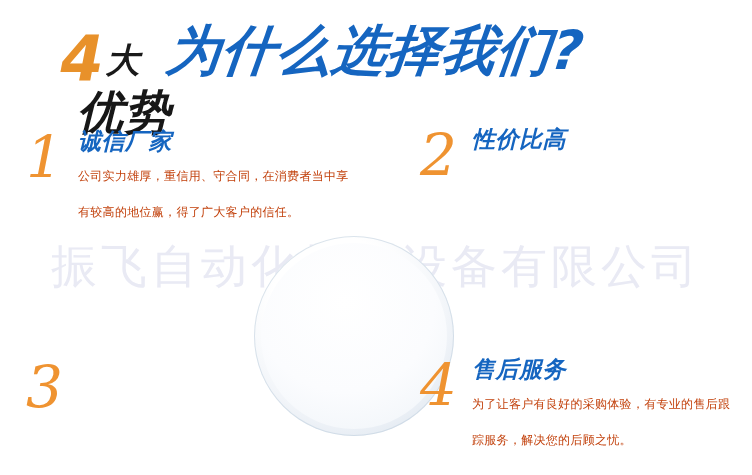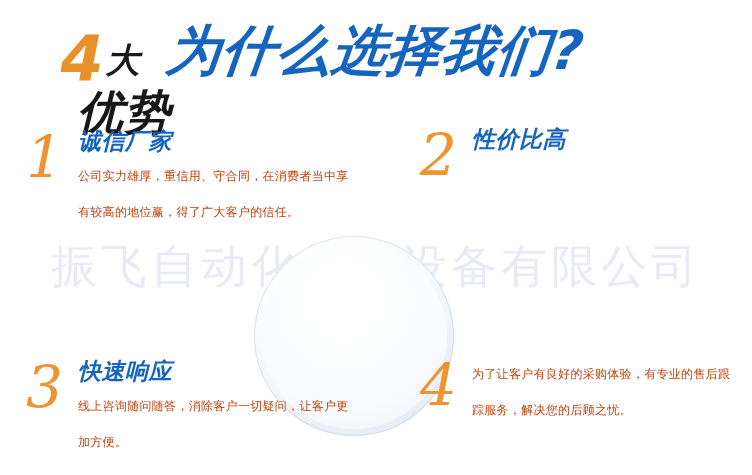--- a/index.html
+++ b/index.html
@@ -193,26 +193,23 @@
 
   <div class="block b2">
     <div class="blk-num">2</div>
     <div class="blk-body">
       <div class="blk-head">性价比高</div>
     </div>
   </div>
 
   <div class="block b3">
     <div class="blk-num">3</div>
-    <div class="blk-body">
-      <div class="blk-head">快速响应</div>
-      <div class="blk-text">线上咨询随问随答，消除客户一切疑问，让客户更加方便。</div>
-    </div>
   </div>
 
   <div class="block b4">
     <div class="blk-num">4</div>
     <div class="blk-body">
+      <div class="blk-head">售后服务</div>
       <div class="blk-text">为了让客户有良好的采购体验，有专业的售后跟踪服务，解决您的后顾之忧。</div>
     </div>
   </div>
 
 </div>
 
 </body></html>

